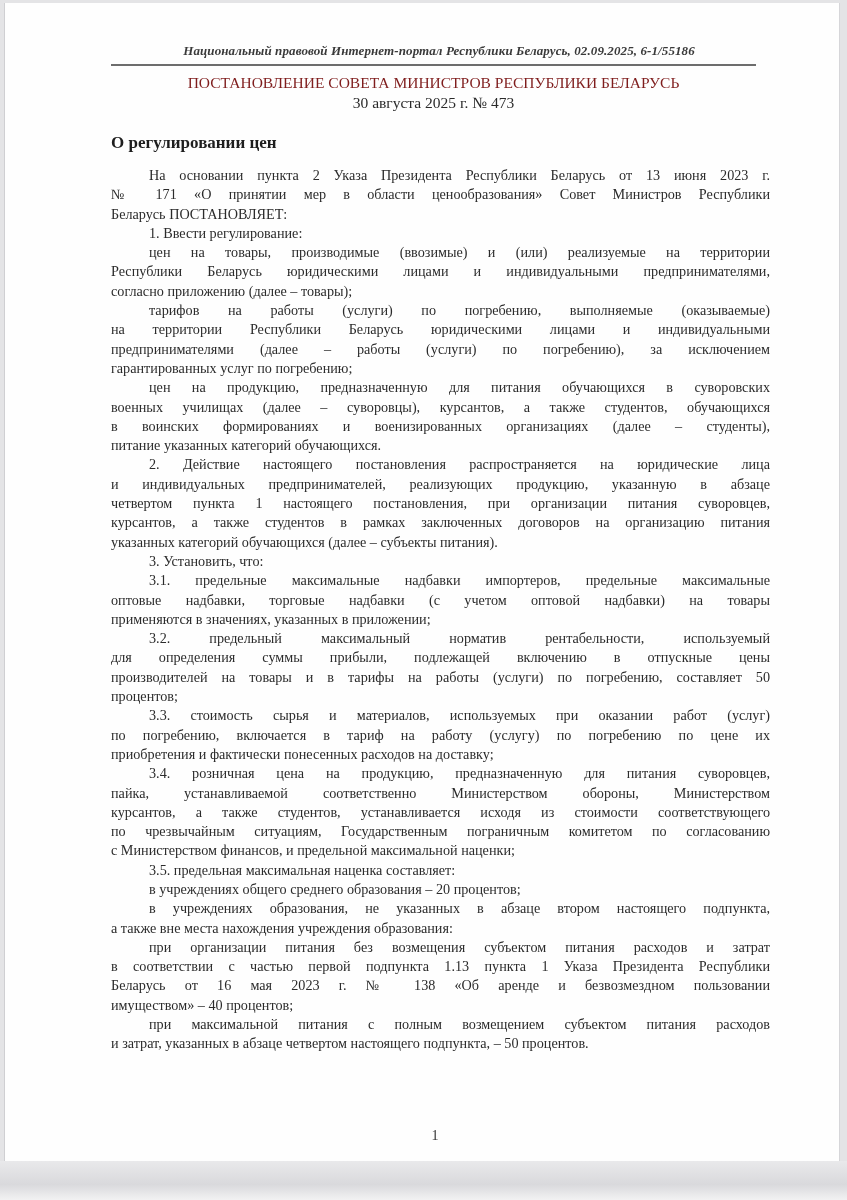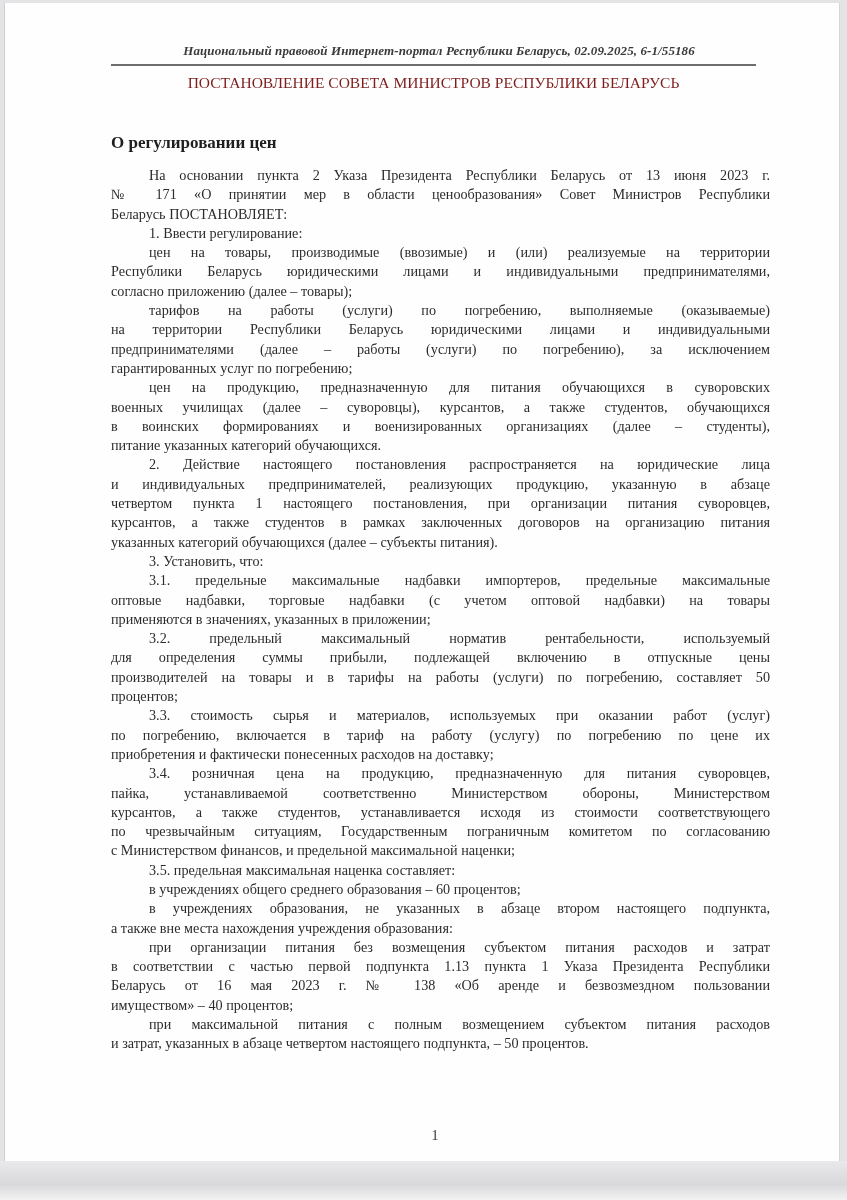--- a/index.html
+++ b/index.html
@@ -123,20 +123,21 @@
   }
 </style>
 </head>
 <body>
 
 <div class="frame">
   <div class="page">
     <div class="portal-header">Национальный правовой Интернет-портал Республики Беларусь, 02.09.2025, 6-1/55186</div>
     <div class="portal-rule"></div>
     <div class="doc-type">ПОСТАНОВЛЕНИЕ СОВЕТА МИНИСТРОВ РЕСПУБЛИКИ БЕЛАРУСЬ</div>
+    <div class="doc-date">30 августа 2025 г. № 473</div>
     <div class="doc-title">О регулировании цен</div>
 
     <div class="body-text" id="body-text">
         <div class="ln indent">На основании пункта 2 Указа Президента Республики Беларусь от 13 июня 2023 г.</div>
         <div class="ln">№ 171 «О принятии мер в области ценообразования» Совет Министров Республики</div>
         <div class="ln last">Беларусь ПОСТАНОВЛЯЕТ:</div>
         <div class="ln indent last">1. Ввести регулирование:</div>
         <div class="ln indent">цен на товары, производимые (ввозимые) и (или) реализуемые на территории</div>
         <div class="ln">Республики Беларусь юридическими лицами и индивидуальными предпринимателями,</div>
         <div class="ln last">согласно приложению (далее – товары);</div>
@@ -163,21 +164,21 @@
         <div class="ln last">процентов;</div>
         <div class="ln indent">3.3. стоимость сырья и материалов, используемых при оказании работ (услуг)</div>
         <div class="ln">по погребению, включается в тариф на работу (услугу) по погребению по цене их</div>
         <div class="ln last">приобретения и фактически понесенных расходов на доставку;</div>
         <div class="ln indent">3.4. розничная цена на продукцию, предназначенную для питания суворовцев,</div>
         <div class="ln">пайка, устанавливаемой соответственно Министерством обороны, Министерством</div>
         <div class="ln">курсантов, а также студентов, устанавливается исходя из стоимости соответствующего</div>
         <div class="ln">по чрезвычайным ситуациям, Государственным пограничным комитетом по согласованию</div>
         <div class="ln last">с Министерством финансов, и предельной максимальной наценки;</div>
         <div class="ln indent last">3.5. предельная максимальная наценка составляет:</div>
-        <div class="ln indent last">в учреждениях общего среднего образования – 60 процентов;</div>
+        <div class="ln indent last">в учреждениях общего среднего образования – 20 процентов;</div>
         <div class="ln indent">в учреждениях образования, не указанных в абзаце втором настоящего подпункта,</div>
         <div class="ln last">а также вне места нахождения учреждения образования:</div>
         <div class="ln indent">при организации питания без возмещения субъектом питания расходов и затрат</div>
         <div class="ln">в соответствии с частью первой подпункта 1.13 пункта 1 Указа Президента Республики</div>
         <div class="ln">Беларусь от 16 мая 2023 г. № 138 «Об аренде и безвозмездном пользовании</div>
         <div class="ln last">имуществом» – 40 процентов;</div>
         <div class="ln indent">при максимальной питания с полным возмещением субъектом питания расходов</div>
         <div class="ln last">и затрат, указанных в абзаце четвертом настоящего подпункта, – 50 процентов.</div>
       </div>
 

